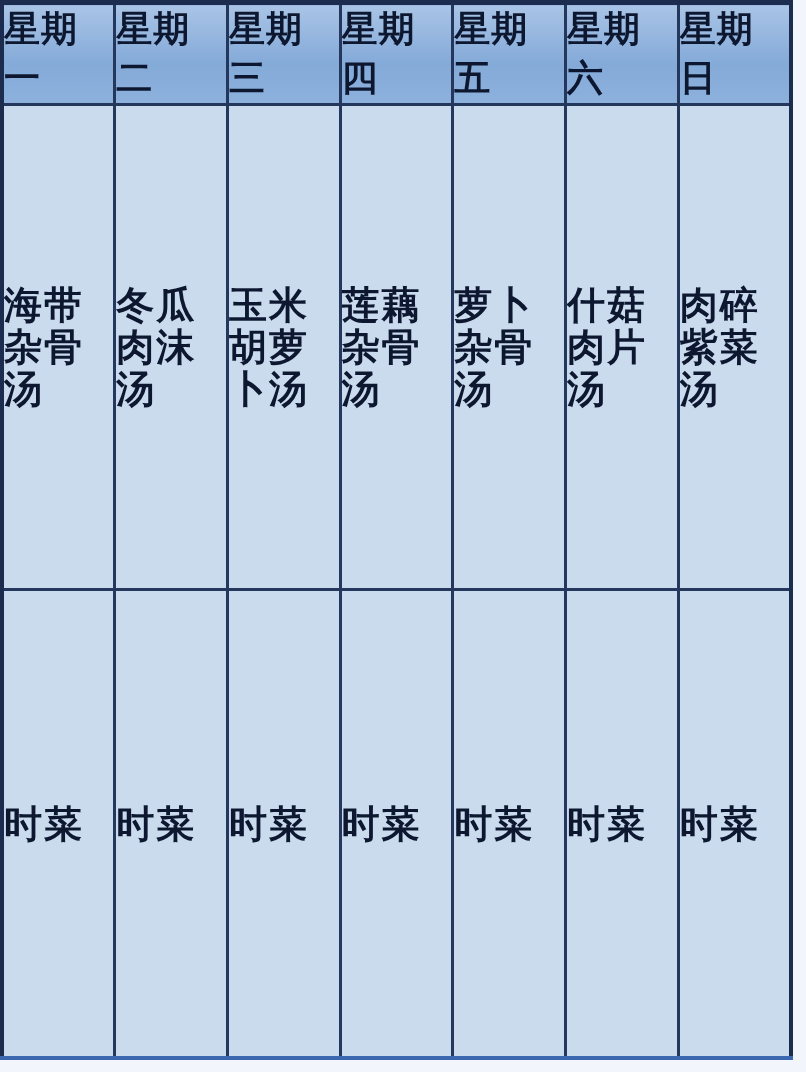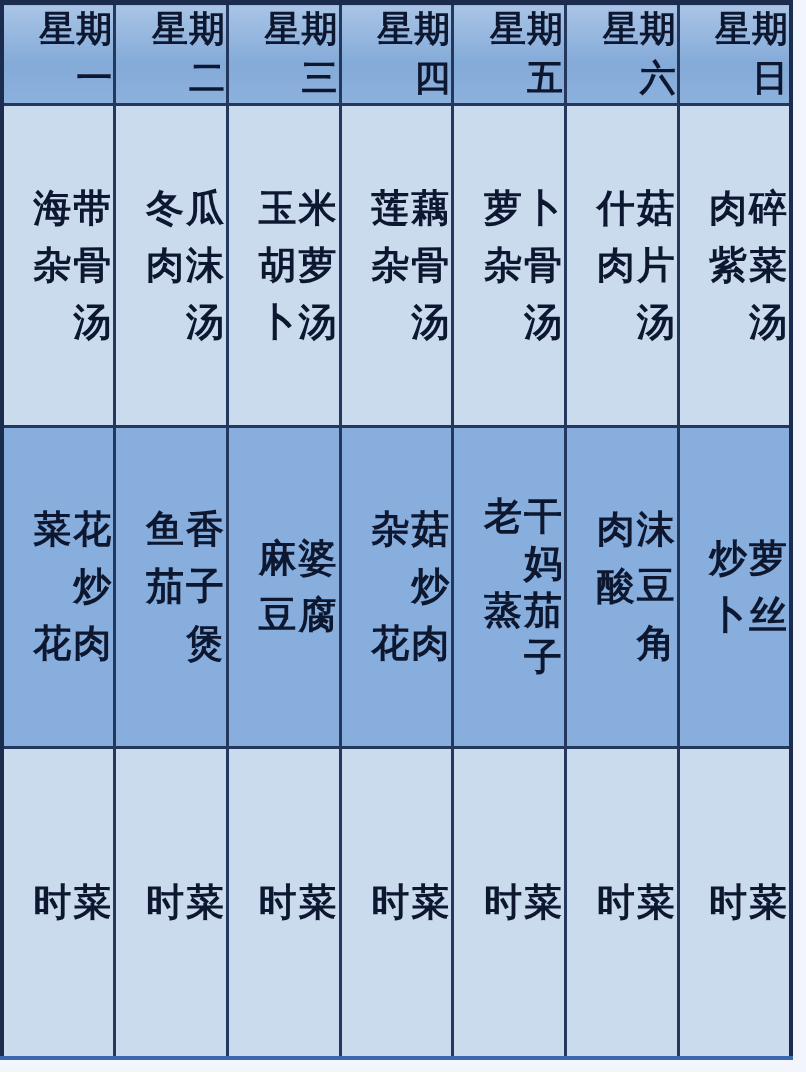--- a/index.html
+++ b/index.html
@@ -18,36 +18,36 @@
     height: 1060px;
     border-top: 5px solid #1b2c4f;
     border-left: 4px solid #1b2c4f;
     border-right: 4px solid #1b2c4f;
     border-bottom: 4px solid #3a67b0;
   }
   .menu-table th,
   .menu-table td {
     border: 3px solid #24375c;
     padding: 0;
-    text-align: right;
+    text-align: left;
     vertical-align: middle;
     color: #0d1830;
     font-weight: 700;
     overflow: hidden;
   }
   .menu-table th {
     height: 72px;
     font-size: 36px;
     letter-spacing: 1px;
     background: linear-gradient(180deg, #a9c4e6 0%, #84aad8 60%, #8db1dd 100%);
   }
   .menu-table td {
     font-size: 38px;
     letter-spacing: 2px;
-    line-height: 57px;
+    line-height: 42px;
   }
   tr.row-light td { background: #cbdbee; }
   tr.row-medium td { background: #88aede; }
   tr.body-row { height: 196px; }
   tr.last-row { height: 189px; }
   td .txt {
     white-space: pre-line;
     display: block;
   }
   td.tight { line-height: 47px; }
@@ -98,56 +98,20 @@
           <span class="txt">什菇
 肉片
 汤</span>
         </td>
       <td>
           <span class="txt">肉碎
 紫菜
 汤</span>
         </td>
     </tr>
-    <tr class="body-row row-medium">
-      <td>
-          <span class="txt">菜花
-炒
-花肉</span>
-        </td>
-      <td>
-          <span class="txt">鱼香
-茄子
-煲</span>
-        </td>
-      <td>
-          <span class="txt">麻婆
-豆腐</span>
-        </td>
-      <td>
-          <span class="txt">杂菇
-炒
-花肉</span>
-        </td>
-      <td class="tight">
-          <span class="txt">老干
-妈
-蒸茄
-子</span>
-        </td>
-      <td>
-          <span class="txt">肉沫
-酸豆
-角</span>
-        </td>
-      <td>
-          <span class="txt">炒萝
-卜丝</span>
-        </td>
-    </tr>
     <tr class="last-row row-light">
       <td>
           <span class="txt">时菜</span>
         </td>
       <td>
           <span class="txt">时菜</span>
         </td>
       <td>
           <span class="txt">时菜</span>
         </td>

